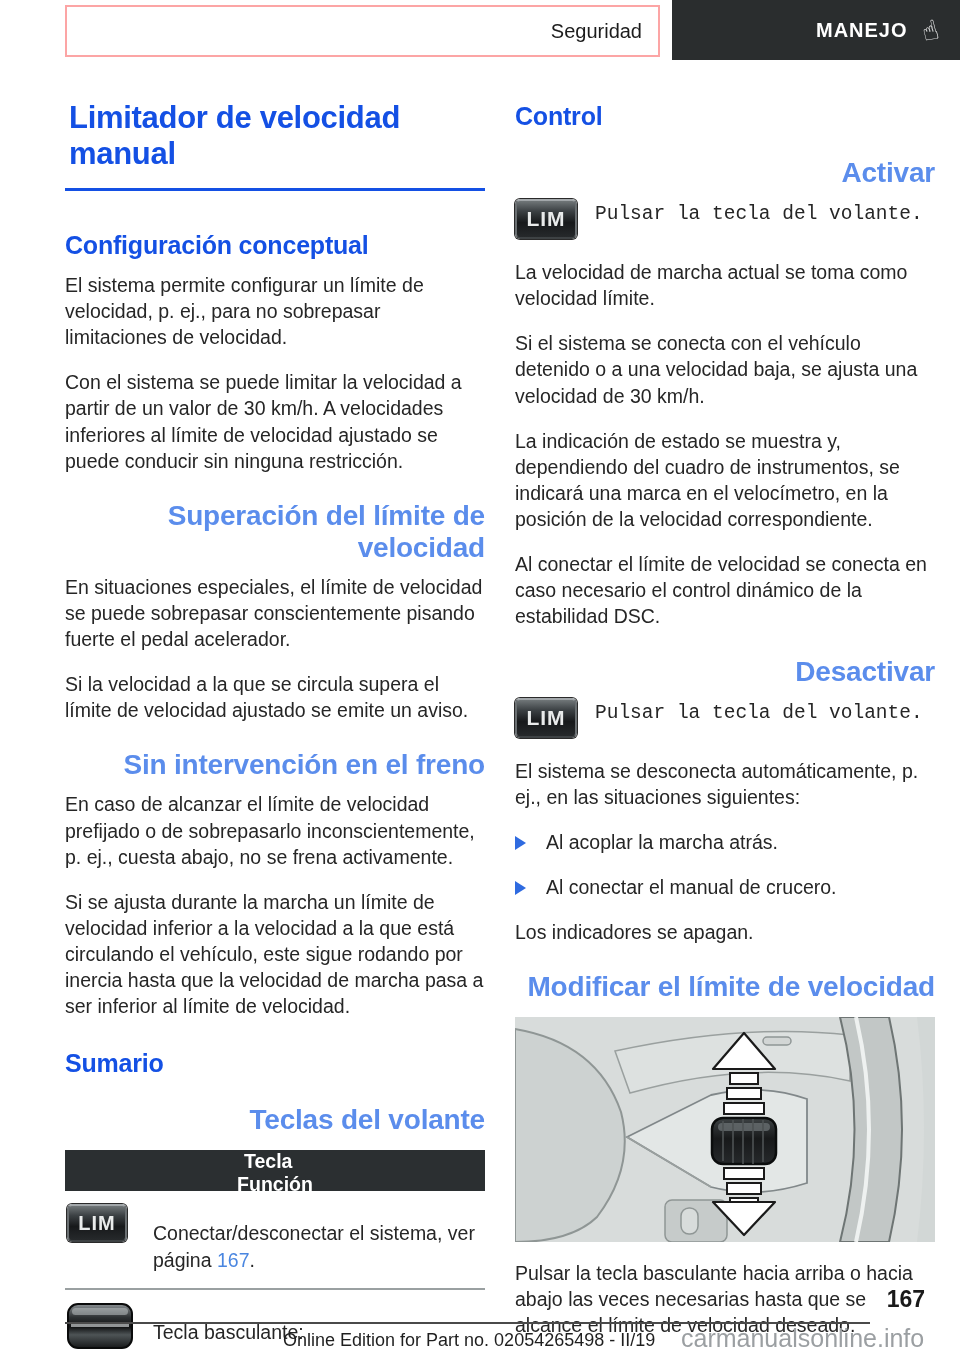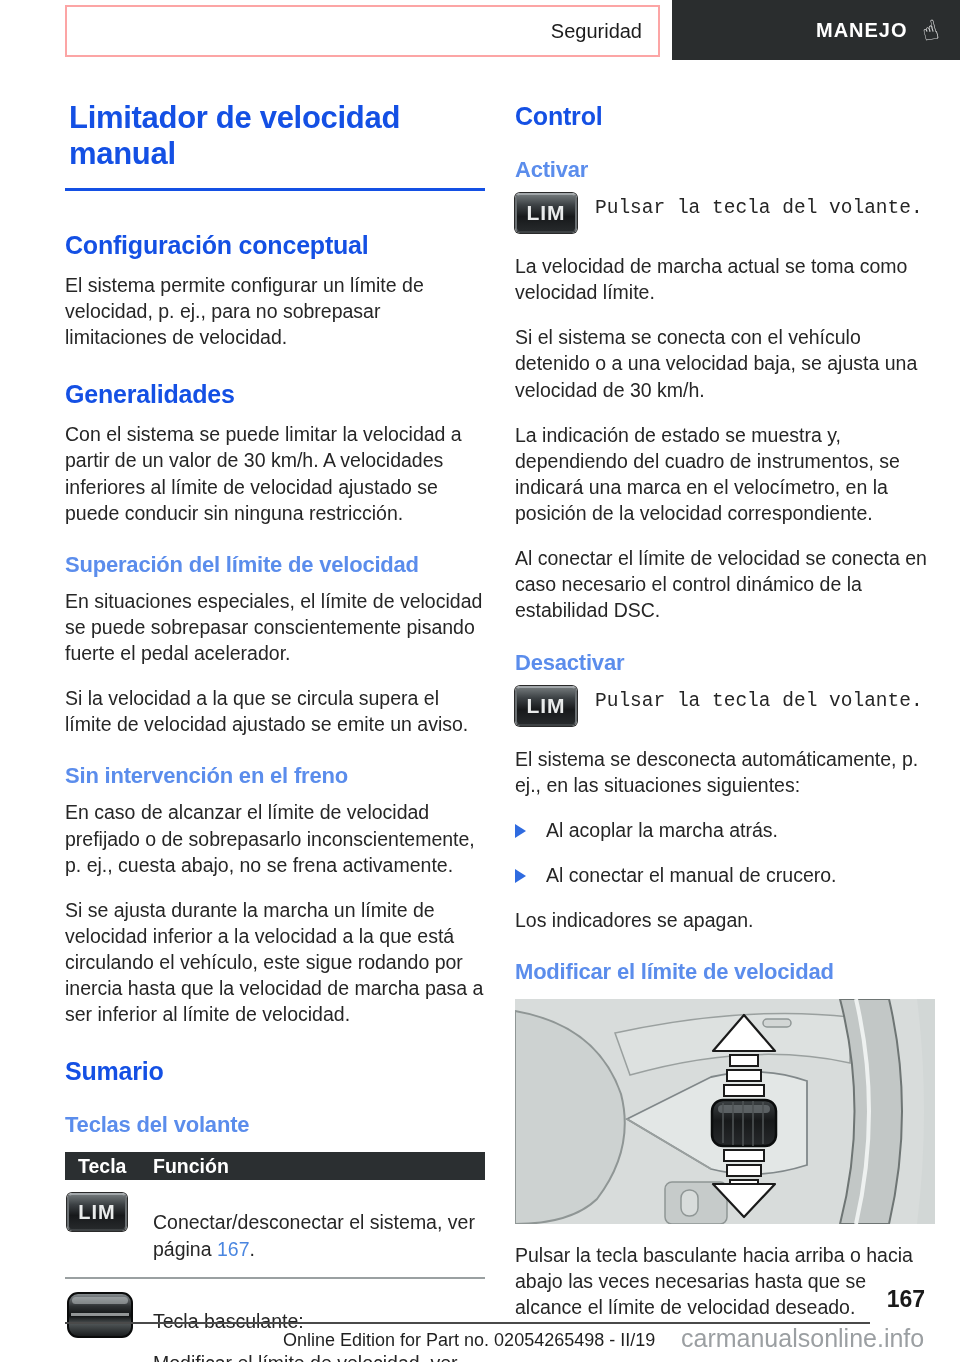--- a/index.html
+++ b/index.html
@@ -33,21 +33,21 @@
   .columns { position:absolute; left:65px; top:96px; width:840px; display:flex; gap:30px; }
   .col { width:420px; }
 
   h1.doc-title {
     margin:4px; color:#1450e4; font-size:31px; line-height:1.16; font-weight:bold;
     letter-spacing:-0.3px;
   }
   .title-rule { height:3px; background:#1450e4; border:0; margin:16px 0 40px 0; }
   h2.sec { margin:30px 0 12px 0; color:#1450e4; font-size:25px; font-weight:bold; letter-spacing:-0.2px; }
   h2.sec.first { margin-top:0; }
-  h3.sub { margin:26px 0 10px 0; color:#5b8dec; font-size:22px; font-weight:bold; letter-spacing:-0.2px; }
+  h3.sub { margin:26px 0 10px 0; color:#5b8dec; font-size:28px; font-weight:bold; letter-spacing:-0.2px;text-align:right; }
   p.body { margin:0 0 19px 0; font-size:19.5px; line-height:1.34; color:#262626; }
   a.page-link { color:#4a86e0; text-decoration:none; }
 
   
   .lim-key {
     width:62px; height:40px; border-radius:5px; flex:0 0 auto;
     background:linear-gradient(180deg,#707678 0%, #3c4144 28%, #17191b 60%, #26292b 100%);
     border:2px solid; border-color:#a2a7aa #6a6f72 #3e4244 #6a6f72;
     box-shadow:0 0 0 1px #2a2a2a;
     display:flex; align-items:center; justify-content:center;
@@ -62,21 +62,21 @@
   .tri {
     flex:0 0 auto; width:0; height:0; margin-right:20px; position:relative; top:1px;
     border-left:11px solid #2f6be0; border-top:7px solid transparent; border-bottom:7px solid transparent;
   }
   .bullet-row p.body { margin:0; }
 
   
   .key-table { margin-top:14px; width:420px; font-size:19.5px; }
   .kt-head {
     background:#2b2f31; color:#fff; font-weight:bold;
-    display:flex; height:28px; align-items:center;
+    display:flex; height:41px; align-items:center;flex-direction:column;
   }
   .kt-head .c1 { width:88px; padding-left:13px; box-sizing:border-box; }
   .kt-row { display:flex; padding:13px 0 15px 0; border-bottom:2px solid #9aa0a1; }
   .kt-row .c1 { width:88px; flex:0 0 auto; padding-left:2px; box-sizing:border-box; }
   .kt-row .c2 { flex:1; }
   .kt-row p.body { margin:16px 0 10px 0; }
   .kt-row p.body:last-child { margin-bottom:0; }
   .lim-key.small { width:60px; height:38px; font-size:20px; }
 
   
@@ -103,21 +103,20 @@
 
   <div class="columns">
 
     <div class="col">
       <h1 class="doc-title">Limitador de velocidad manual</h1>
       <div class="title-rule"></div>
 
       <h2 class="sec first">Configuración conceptual</h2>
       <p class="body">El sistema permite configurar un límite de velocidad, p. ej., para no sobrepasar limitaciones de velocidad.</p>
 
-      <h2 class="sec">Generalidades</h2>
       <p class="body">Con el sistema se puede limitar la velocidad a partir de un valor de 30 km/h. A velocidades inferiores al límite de velocidad ajustado se puede conducir sin ninguna restricción.</p>
 
       <h3 class="sub">Superación del límite de velocidad</h3>
       <p class="body">En situaciones especiales, el límite de velocidad se puede sobrepasar conscientemente pisando fuerte el pedal acelerador.</p>
       <p class="body">Si la velocidad a la que se circula supera el límite de velocidad ajustado se emite un aviso.</p>
 
       <h3 class="sub">Sin intervención en el freno</h3>
       <p class="body">En caso de alcanzar el límite de velocidad prefijado o de sobrepasarlo inconscientemente, p. ej., cuesta abajo, no se frena activamente.</p>
       <p class="body">Si se ajusta durante la marcha un límite de velocidad inferior a la velocidad a la que está circulando el vehículo, este sigue rodando por inercia hasta que la velocidad de marcha pasa a ser inferior al límite de velocidad.</p>
 

